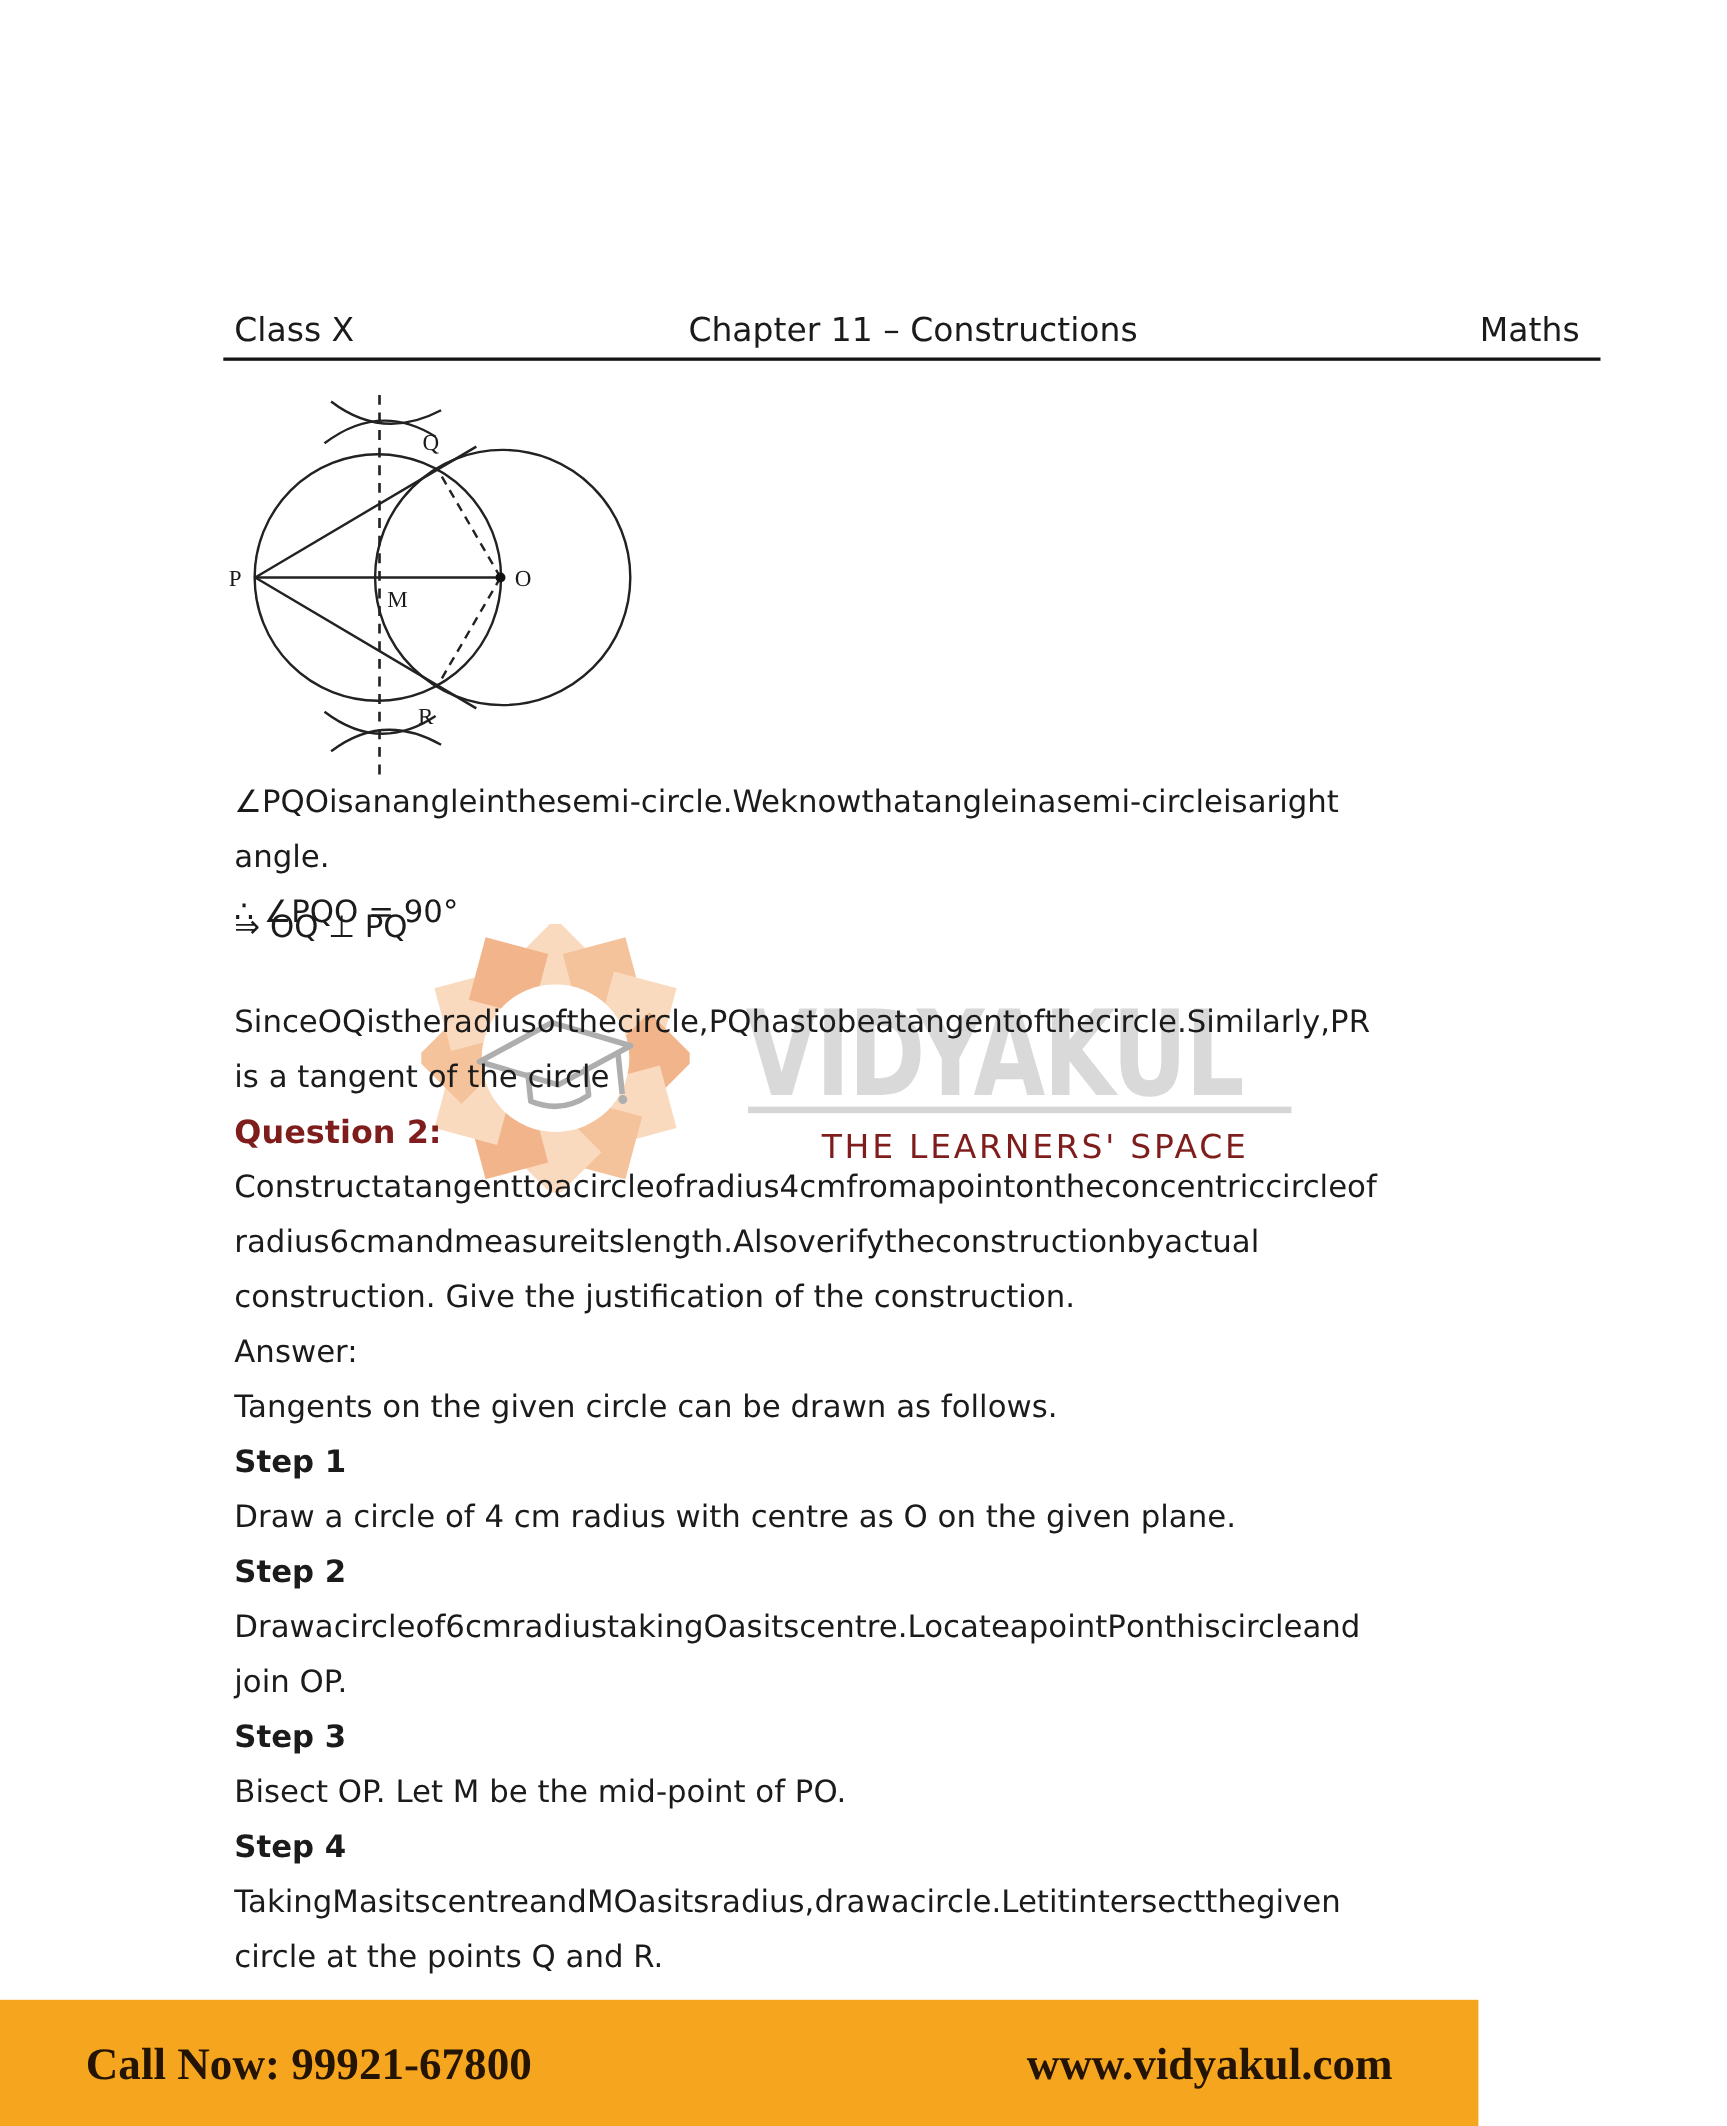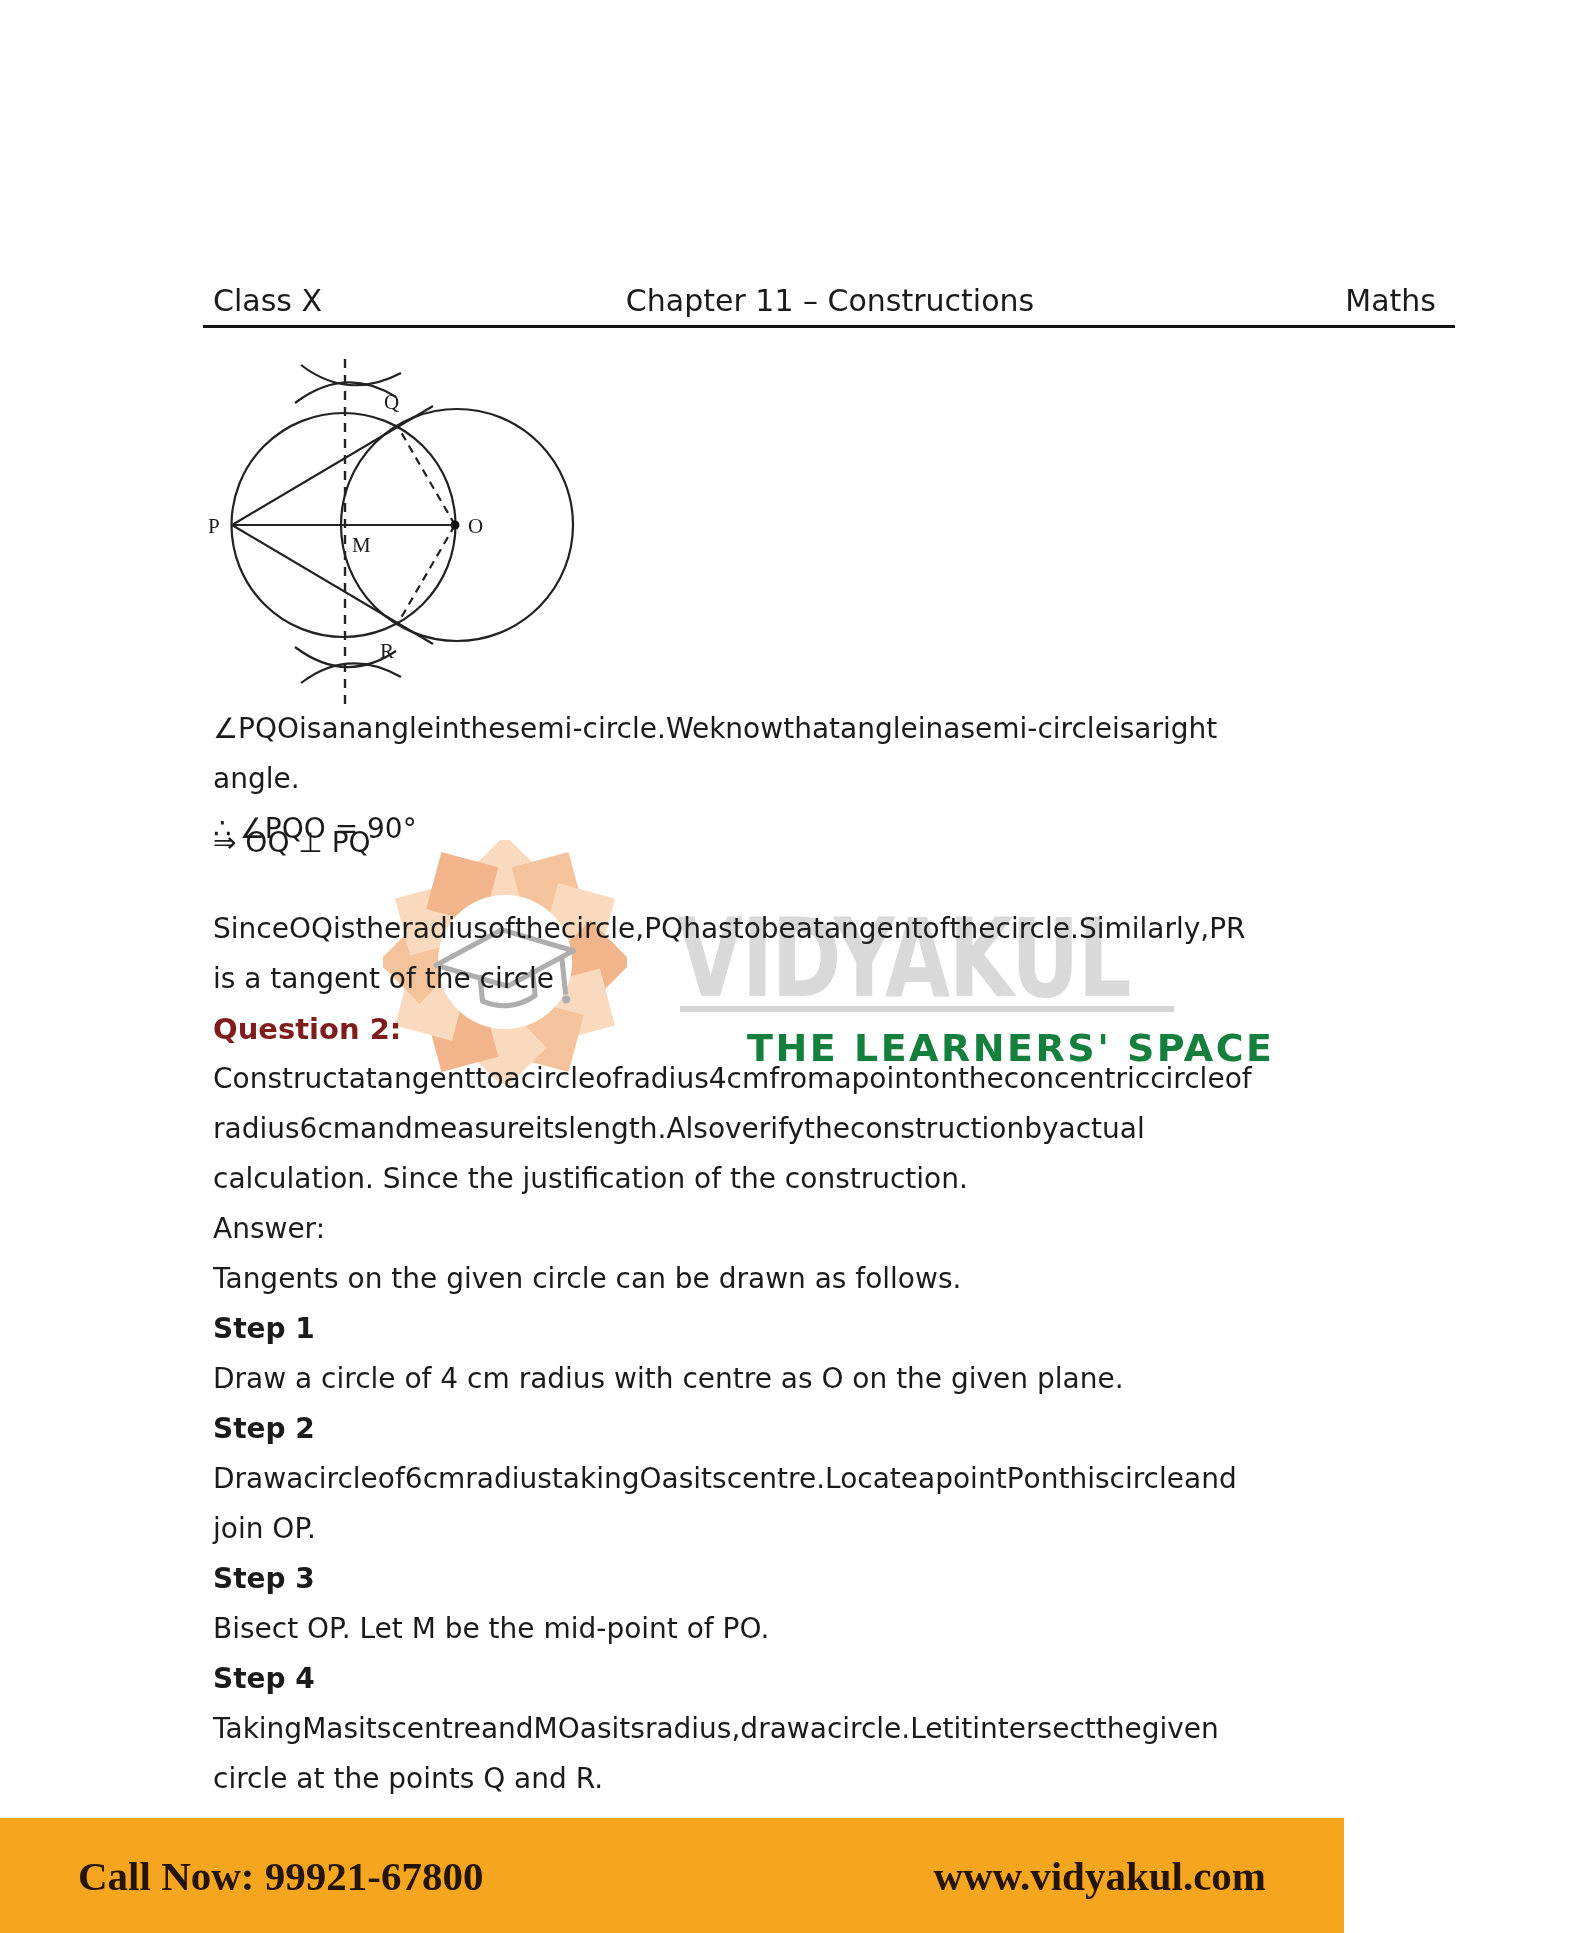--- a/index.html
+++ b/index.html
@@ -11,21 +11,21 @@
   .hdr-left{left:213px;}
   .hdr-center{left:205px;width:1250px;text-align:center;}
   .hdr-right{right:134px;}
   .rule{position:absolute;left:203px;top:325px;width:1252px;height:3px;background:#141414;z-index:3;}
 
   
   .wm{position:absolute;z-index:0;}
   .wm-brand{left:678px;top:896px;font-size:108px;font-weight:bold;color:#d9d9d9;
             letter-spacing:-2px;transform:scaleX(0.78);transform-origin:left top;white-space:nowrap;}
   .wm-underline{left:680px;top:1006px;width:494px;height:6px;background:#d6d6d6;}
-  .wm-tagline{left:747px;top:1026px;font-size:38px;font-weight:bold;color:#15803d;
+  .wm-tagline{left:747px;top:1026px;font-size:30px;font-weight:normal;color:#7f1d1d;
               letter-spacing:2.5px;white-space:nowrap;}
   .wm-logo{left:383px;top:840px;}
 
   
   .fig{position:absolute;left:205px;top:345px;z-index:2;}
 
   
   .line{position:absolute;left:213px;width:1172px;height:50px;line-height:50px;
         font-size:28px;white-space:nowrap;z-index:2;}
   .b{font-weight:bold;}
@@ -178,21 +178,21 @@
       <span>measure</span>
       <span>its</span>
       <span>length.</span>
       <span>Also</span>
       <span>verify</span>
       <span>the</span>
       <span>construction</span>
       <span>by</span>
       <span>actual</span>
     </div>
-  <div class="line" style="top:1154px">calculation. Since the justification of the construction.</div>
+  <div class="line" style="top:1154px">construction. Give the justification of the construction.</div>
   <div class="line" style="top:1204px">Answer:</div>
   <div class="line" style="top:1254px">Tangents on the given circle can be drawn as follows.</div>
   <div class="line b" style="top:1304px">Step 1</div>
   <div class="line" style="top:1354px">Draw a circle of 4 cm radius with centre as O on the given plane.</div>
   <div class="line b" style="top:1404px">Step 2</div>
   <div class="line just flexjust" style="top:1454px">
       <span>Draw</span>
       <span>a</span>
       <span>circle</span>
       <span>of</span>

